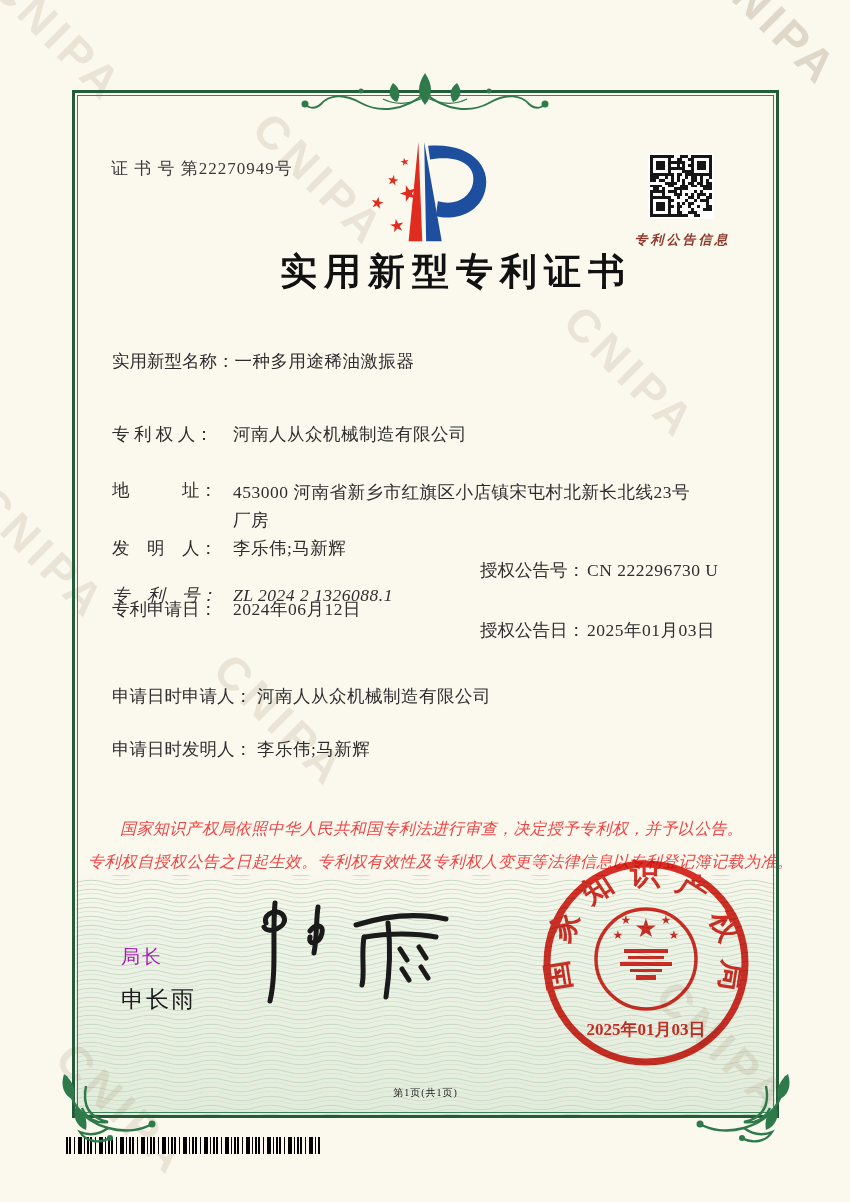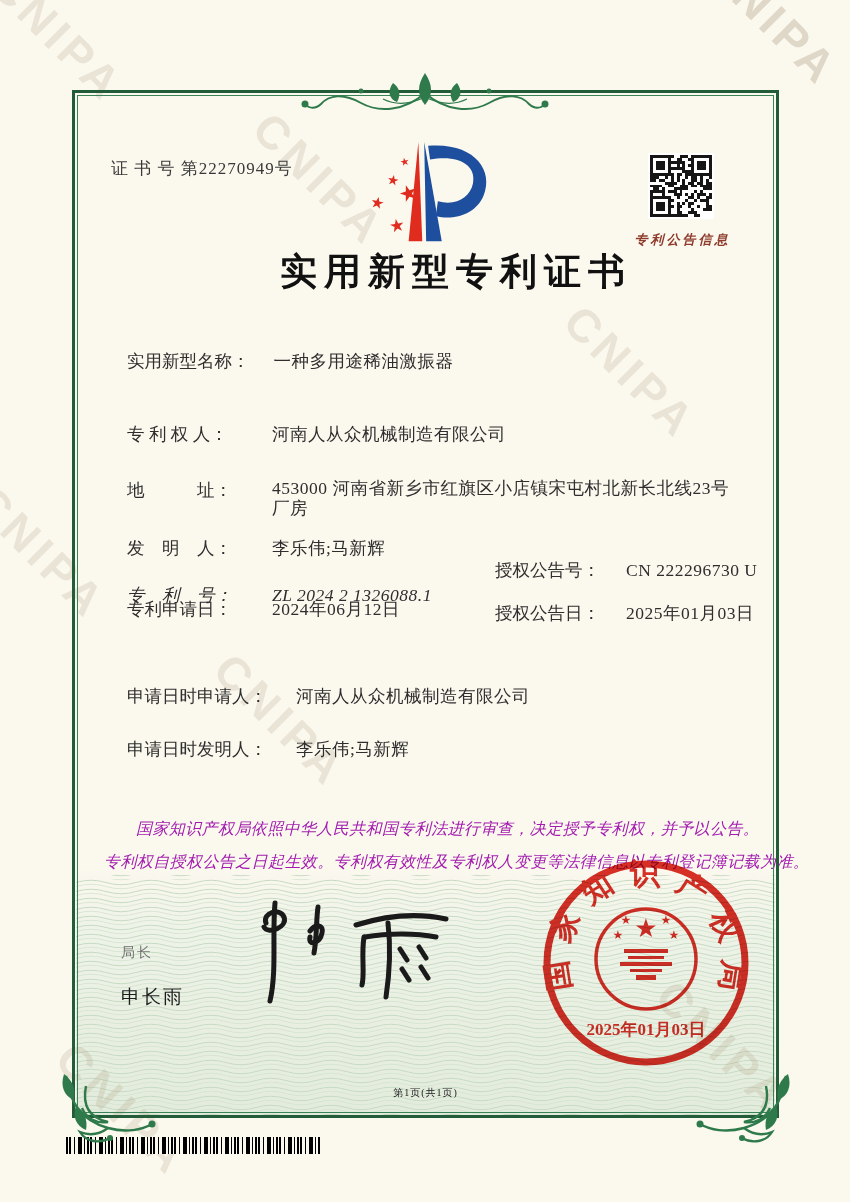--- a/index.html
+++ b/index.html
@@ -55,49 +55,49 @@
     z-index:3;
   }
   .title {
     position:absolute; left:72px; top:247px; width:768px;
     text-align:center; font-size:37px; font-weight:bold;
     letter-spacing:7px; color:#111; z-index:3;
   }
 
   
   .row { position:absolute; left:112px; font-size:17.5px; color:#2e2e2e; white-space:nowrap; z-index:3; }
-  .row .lab { display:inline-block; min-width:121px;margin-left:15px; }
+  .row .lab { display:inline-block; min-width:121px; }
   .row.wide .lab { min-width:145px; }
-  .row .val { letter-spacing:0.5px;margin-left:24px; }
+  .row .val { letter-spacing:0.5px; }
   .row .val.wrap {
     display:inline-block; width:468px; white-space:normal;
-    vertical-align:top; line-height:20px;
+    vertical-align:top; line-height:28px;
   }
   .row.right { left:480px; }
   .row.right .lab { min-width:107px; }
 
   
   .notice {
-    position:absolute; left:104px; top:812px; width:658px;
+    position:absolute; left:88px; top:812px; width:658px;
     font-style:italic; font-size:16px; line-height:33px;
-    color:#a21caf; z-index:3; letter-spacing:0.4px;
+    color:#ef4444; z-index:3; letter-spacing:0.4px;
   }
   .notice .l1 { display:block; text-indent:2em; white-space:nowrap; }
   .notice .l2 { display:block; white-space:nowrap; }
 
   
   .officer-title {
     position:absolute; left:121px; top:944px;
     font-family:"Liberation Sans","DejaVu Sans",sans-serif;
-    font-size:14px; font-weight:500; color:#737373; z-index:3; letter-spacing:2px;
+    font-size:19px; font-weight:500; color:#a21caf; z-index:3; letter-spacing:2px;
   }
   .officer-name {
     position:absolute; left:121px; top:984px;
     font-family:"Liberation Sans","DejaVu Sans",sans-serif;
-    font-size:19px; font-weight:500; color:#1c1c1c; z-index:3; letter-spacing:2px;
+    font-size:23px; font-weight:500; color:#1c1c1c; z-index:3; letter-spacing:2px;
   }
   .signature { position:absolute; left:238px; top:893px; z-index:3; }
   .seal { position:absolute; left:540px; top:857px; z-index:5; mix-blend-mode:multiply; opacity:0.95; }
 
   
   .page-info {
     position:absolute; left:72px; top:1086px; width:707px;
     text-align:center; font-size:10px; color:#222; z-index:3; letter-spacing:1px;
   }
   .barcode {
@@ -485,21 +485,21 @@
 <div class="row" style="top:583px;font-style:italic;">
   <span class="lab">专　利　号：</span><span class="val">ZL 2024 2 1326088.1</span>
 </div>
 <div class="row right" style="top:558px;">
   <span class="lab">授权公告号：</span><span class="val">CN 222296730 U</span>
 </div>
 
 <div class="row" style="top:597px;">
   <span class="lab">专利申请日：</span><span class="val">2024年06月12日</span>
 </div>
-<div class="row right" style="top:601px;">
+<div class="row right" style="top:618px;">
   <span class="lab">授权公告日：</span><span class="val">2025年01月03日</span>
 </div>
 
 <div class="row wide" style="top:684px;">
   <span class="lab">申请日时申请人：</span><span class="val">河南人从众机械制造有限公司</span>
 </div>
 
 <div class="row wide" style="top:737px;">
   <span class="lab">申请日时发明人：</span><span class="val">李乐伟;马新辉</span>
 </div>

